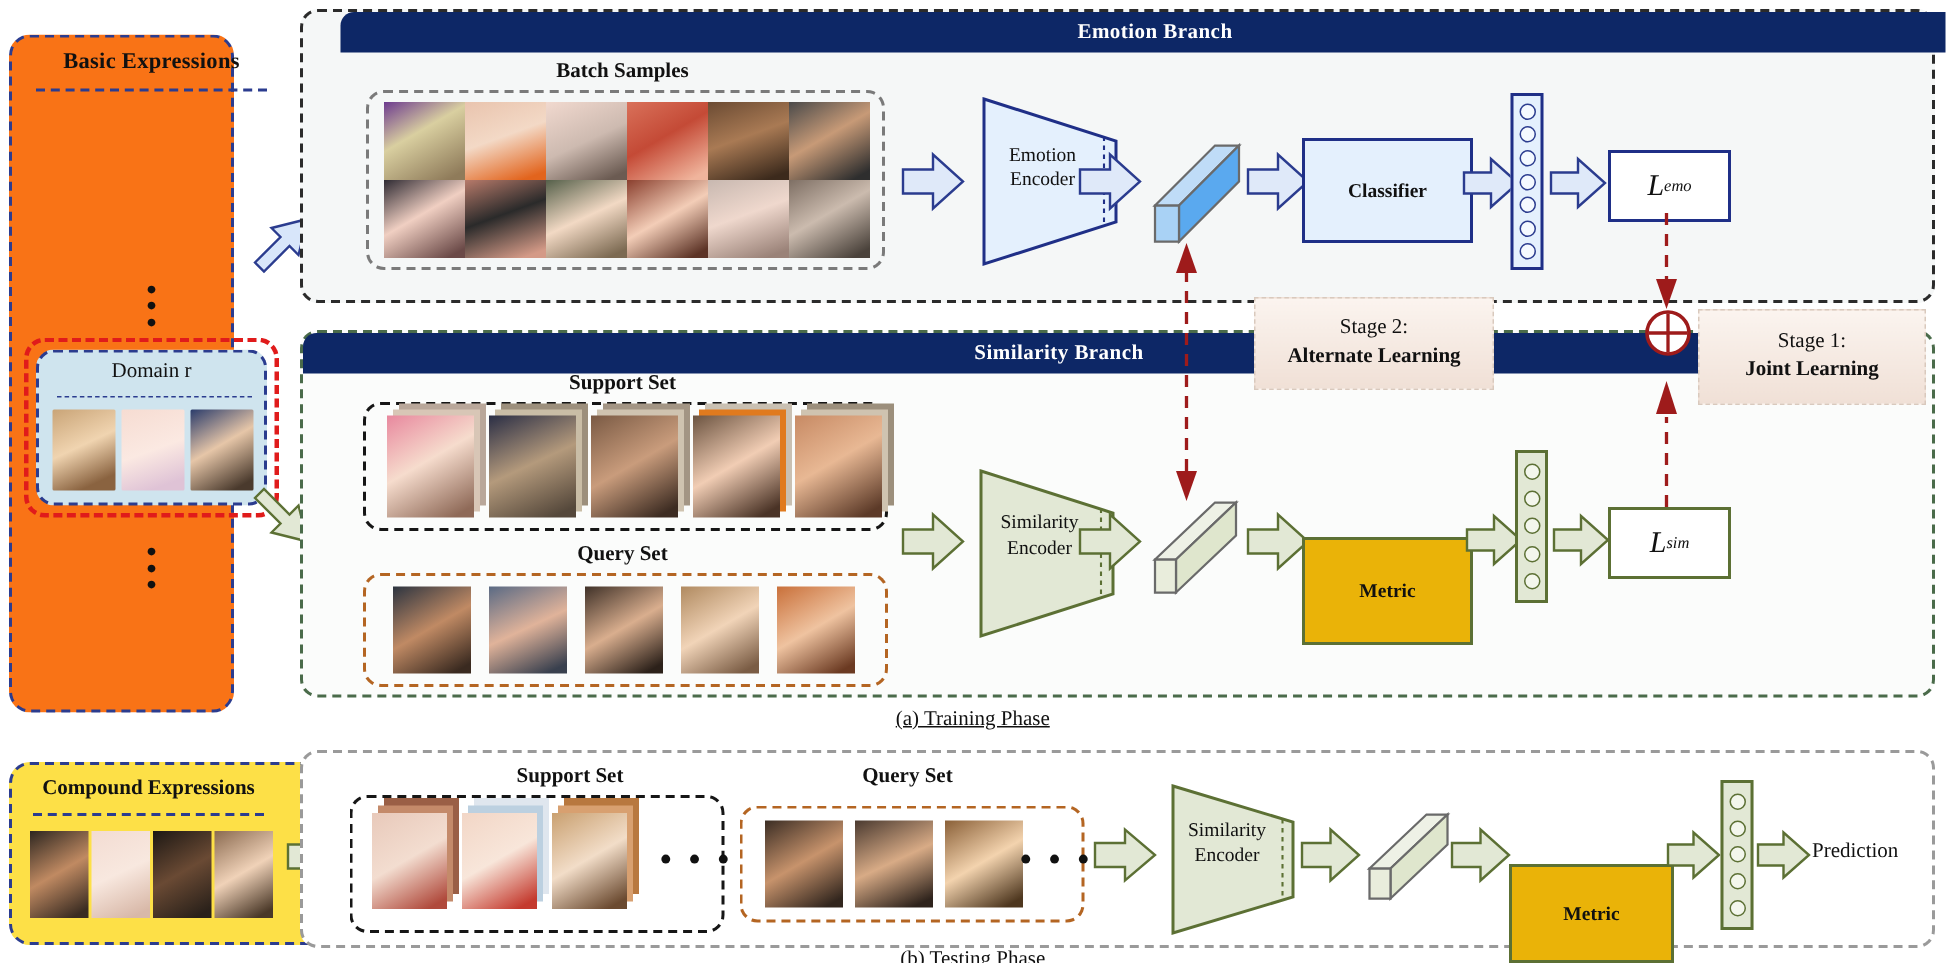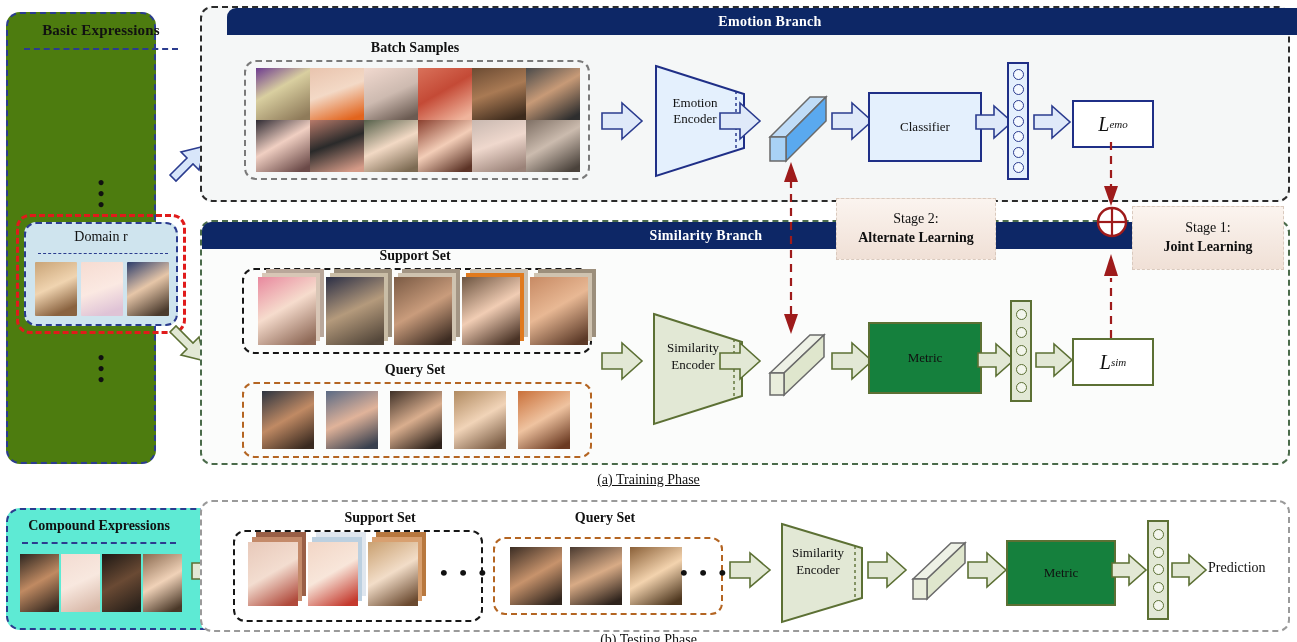--- a/index.html
+++ b/index.html
@@ -5,22 +5,22 @@
   html,body{margin:0;padding:0;background:#ffffff;}
   body{
     width:1297px;height:642px;position:relative;overflow:hidden;
     font-family:"Liberation Serif","DejaVu Serif",serif;
     color:#111;
   }
   .abs{position:absolute;box-sizing:border-box;}
 
   
   #basic-panel{
-    left:6px;top:12px;width:150px;height:452px;
-    background:#4d7c0f;border:2px dashed #2b3c8f;border-radius:14px;
+    left:6px;top:23px;width:150px;height:452px;
+    background:#f97316;border:2px dashed #2b3c8f;border-radius:14px;
   }
   #basic-title{
     left:0;top:8px;width:186px;text-align:center;font-size:15px;font-weight:bold;
     letter-spacing:.2px;
   }
   #basic-title-rule{left:16px;top:34px;width:154px;height:0;border-top:2px dashed #2b3c8f;}
 
   .domain-box{
     left:16px;width:154px;height:104px;background:#cfe4ee;
     border:2px dashed #2b3c8f;border-radius:12px;
@@ -68,23 +68,23 @@
   }
 
   .sect-title{font-size:14px;font-weight:bold;text-align:center;}
 
   
   .dashbox{border:2px dashed #7a7a7a;border-radius:12px;background:transparent;}
   .imgrow{position:absolute;display:flex;}
   .ph{background-size:cover;background-position:center;}
 
   
-  .blk{position:absolute;display:flex;align-items:center;justify-content:center;text-align:center;font-size:13px;line-height:1.15;}
+  .blk{position:absolute;display:flex;align-items:center;justify-content:center;text-align:center;font-size:13px;line-height:1.15;font-weight:bold;}
   .blk-blue{background:#e4f0fd;border:2px solid #1f2f87;}
-  .blk-green{background:#15803d;border:2px solid #5c7034;}
+  .blk-green{background:#eab308;border:2px solid #5c7034;margin-top:36px;}
 
   
   .lossbox{position:absolute;display:flex;align-items:center;justify-content:center;font-size:17px;background:#ffffff;}
   .loss-blue{border:2px solid #1f2f87;}
   .loss-green{border:2px solid #5c7034;}
   .lsub{font-size:11px;vertical-align:sub;font-style:italic;}
   .lcal{font-family:"Liberation Serif",serif;font-style:italic;font-size:20px;}
 
   
   .neurons{position:absolute;display:flex;flex-direction:column;align-items:center;justify-content:space-evenly;}
@@ -97,21 +97,21 @@
   
   .stage{
     position:absolute;border:1px dashed #d9c9bd;text-align:center;font-size:14px;line-height:1.35;
     background:linear-gradient(180deg,#fbf4ef 0%,#f0e0d6 100%);
     display:flex;align-items:center;justify-content:center;
   }
   .stage b{font-weight:bold;}
 
   
   #compound-panel{
-    left:6px;top:508px;width:214px;height:122px;background:#5eead4;
+    left:6px;top:508px;width:214px;height:122px;background:#fde047;
     border:2px dashed #2b3c8f;border-radius:14px;
   }
   #compound-title{left:0;top:8px;width:182px;text-align:center;font-size:14px;font-weight:bold;}
   #compound-rule{left:14px;top:32px;width:154px;height:0;border-top:2px dashed #2b3c8f;}
 
   #testing-panel{
     left:200px;top:500px;width:1090px;height:132px;background:#ffffff;
     border:2px dashed #9a9a9a;border-radius:12px;
   }
 

